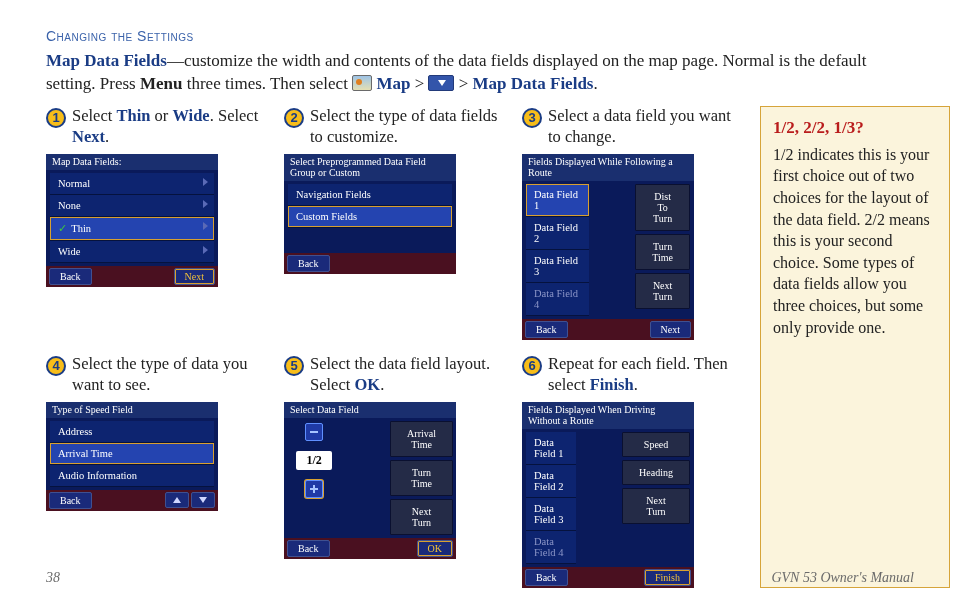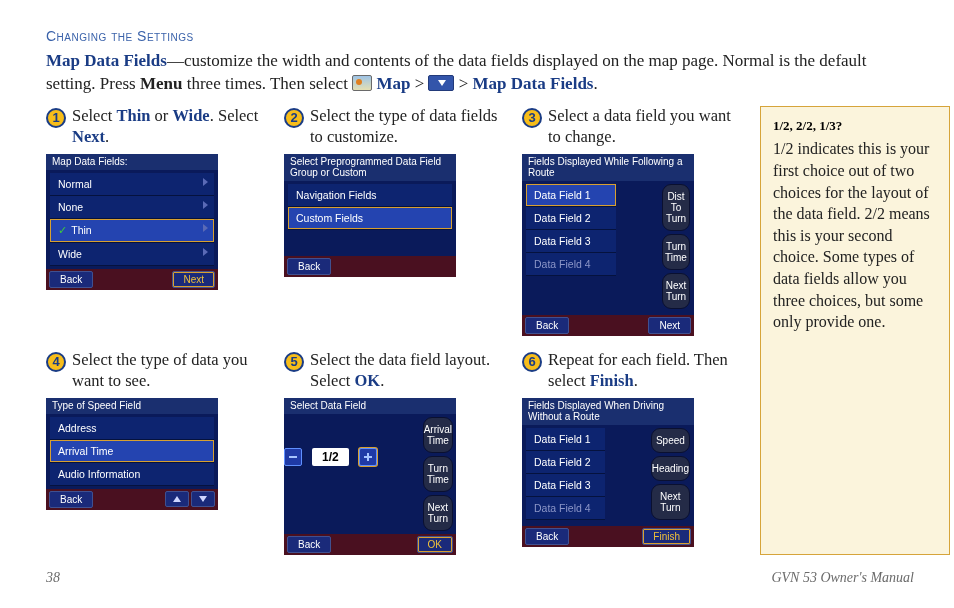--- a/index.html
+++ b/index.html
@@ -80,21 +80,21 @@
     color:#1a3c85;
     font-weight:bold; font-family:Arial, sans-serif;
     font-size:13px;
     display:flex; align-items:center; justify-content:center;
     margin-top:2px;
   }
 
   
   .dev {
     width: 172px;
-    font-family: Liberation Sans, sans-serif;
+    font-family: Liberation Serif, serif;
   }
   .dev .title {
     background:#1a2f6f;
     color:#fff;
     font-size:10px;
     padding:2px 6px 3px;
   }
   .dev .body {
     background:#0a1a5a;
     padding:3px 4px 3px;
@@ -152,33 +152,34 @@
 
   
   .dev .split { display:flex; gap:4px; }
   .dev .split .col { flex:1; }
   .dev .split .col2 { flex:0 0 70px; }
   .dev .sbtn {
     background:#242b47;
     color:#fff;
     font-size:10px;
     text-align:center;
-    padding:6px 0;
+    padding:6px 16px;
     border:1px solid #0a1030;
     margin-bottom:3px;
-    border-radius:9px;
+    border-radius:1px;
     margin-left:42px;
   }
 
   
   .dev .layout {
     background:#0a1a5a;
     height:86px;
     display:flex; align-items:center; justify-content:center; gap:10px;
     position:relative;
+    flex-direction:column;
   }
   .dev .layout .sq { width:18px; height:18px; background:#1f3aa6; border:1px solid #6090ff; border-radius:2px; display:flex;align-items:center;justify-content:center;}
   .dev .layout .sq.minus::after{content:"";width:8px;height:2px;background:#a7c4ff;}
   .dev .layout .sq.plus{position:relative;}
   .dev .layout .sq.plus::before{content:"";position:absolute;width:8px;height:2px;background:#a7c4ff;}
   .dev .layout .sq.plus::after{content:"";position:absolute;width:2px;height:8px;background:#a7c4ff;}
   .dev .layout .sq.plus{box-shadow:0 0 0 1px #d8a030;}
   .dev .layout .pill {
     background:#fff; color:#000; font-weight:bold; font-size:12px;
     padding:2px 10px; border-radius:2px;
@@ -188,23 +189,23 @@
   .sidebox {
     grid-row: 1 / span 2;
     grid-column: 4;
     background:#fbf4dc;
     border:1.5px solid #d6a43a;
     padding:10px 12px;
     font-size:16px;
     line-height:1.35;
   }
   .sidebox .hd {
-    color:#000000;
+    color:#b91c1c;
     font-weight:bold;
-    font-size:13px;
+    font-size:17px;
     margin-bottom:4px;
   }
 
   .footer {
     position:absolute;
     left:46px; right:40px; bottom:22px;
     display:flex; justify-content:space-between;
     font-style:italic;
     color:#6a6a6a;
     font-size:14px;

